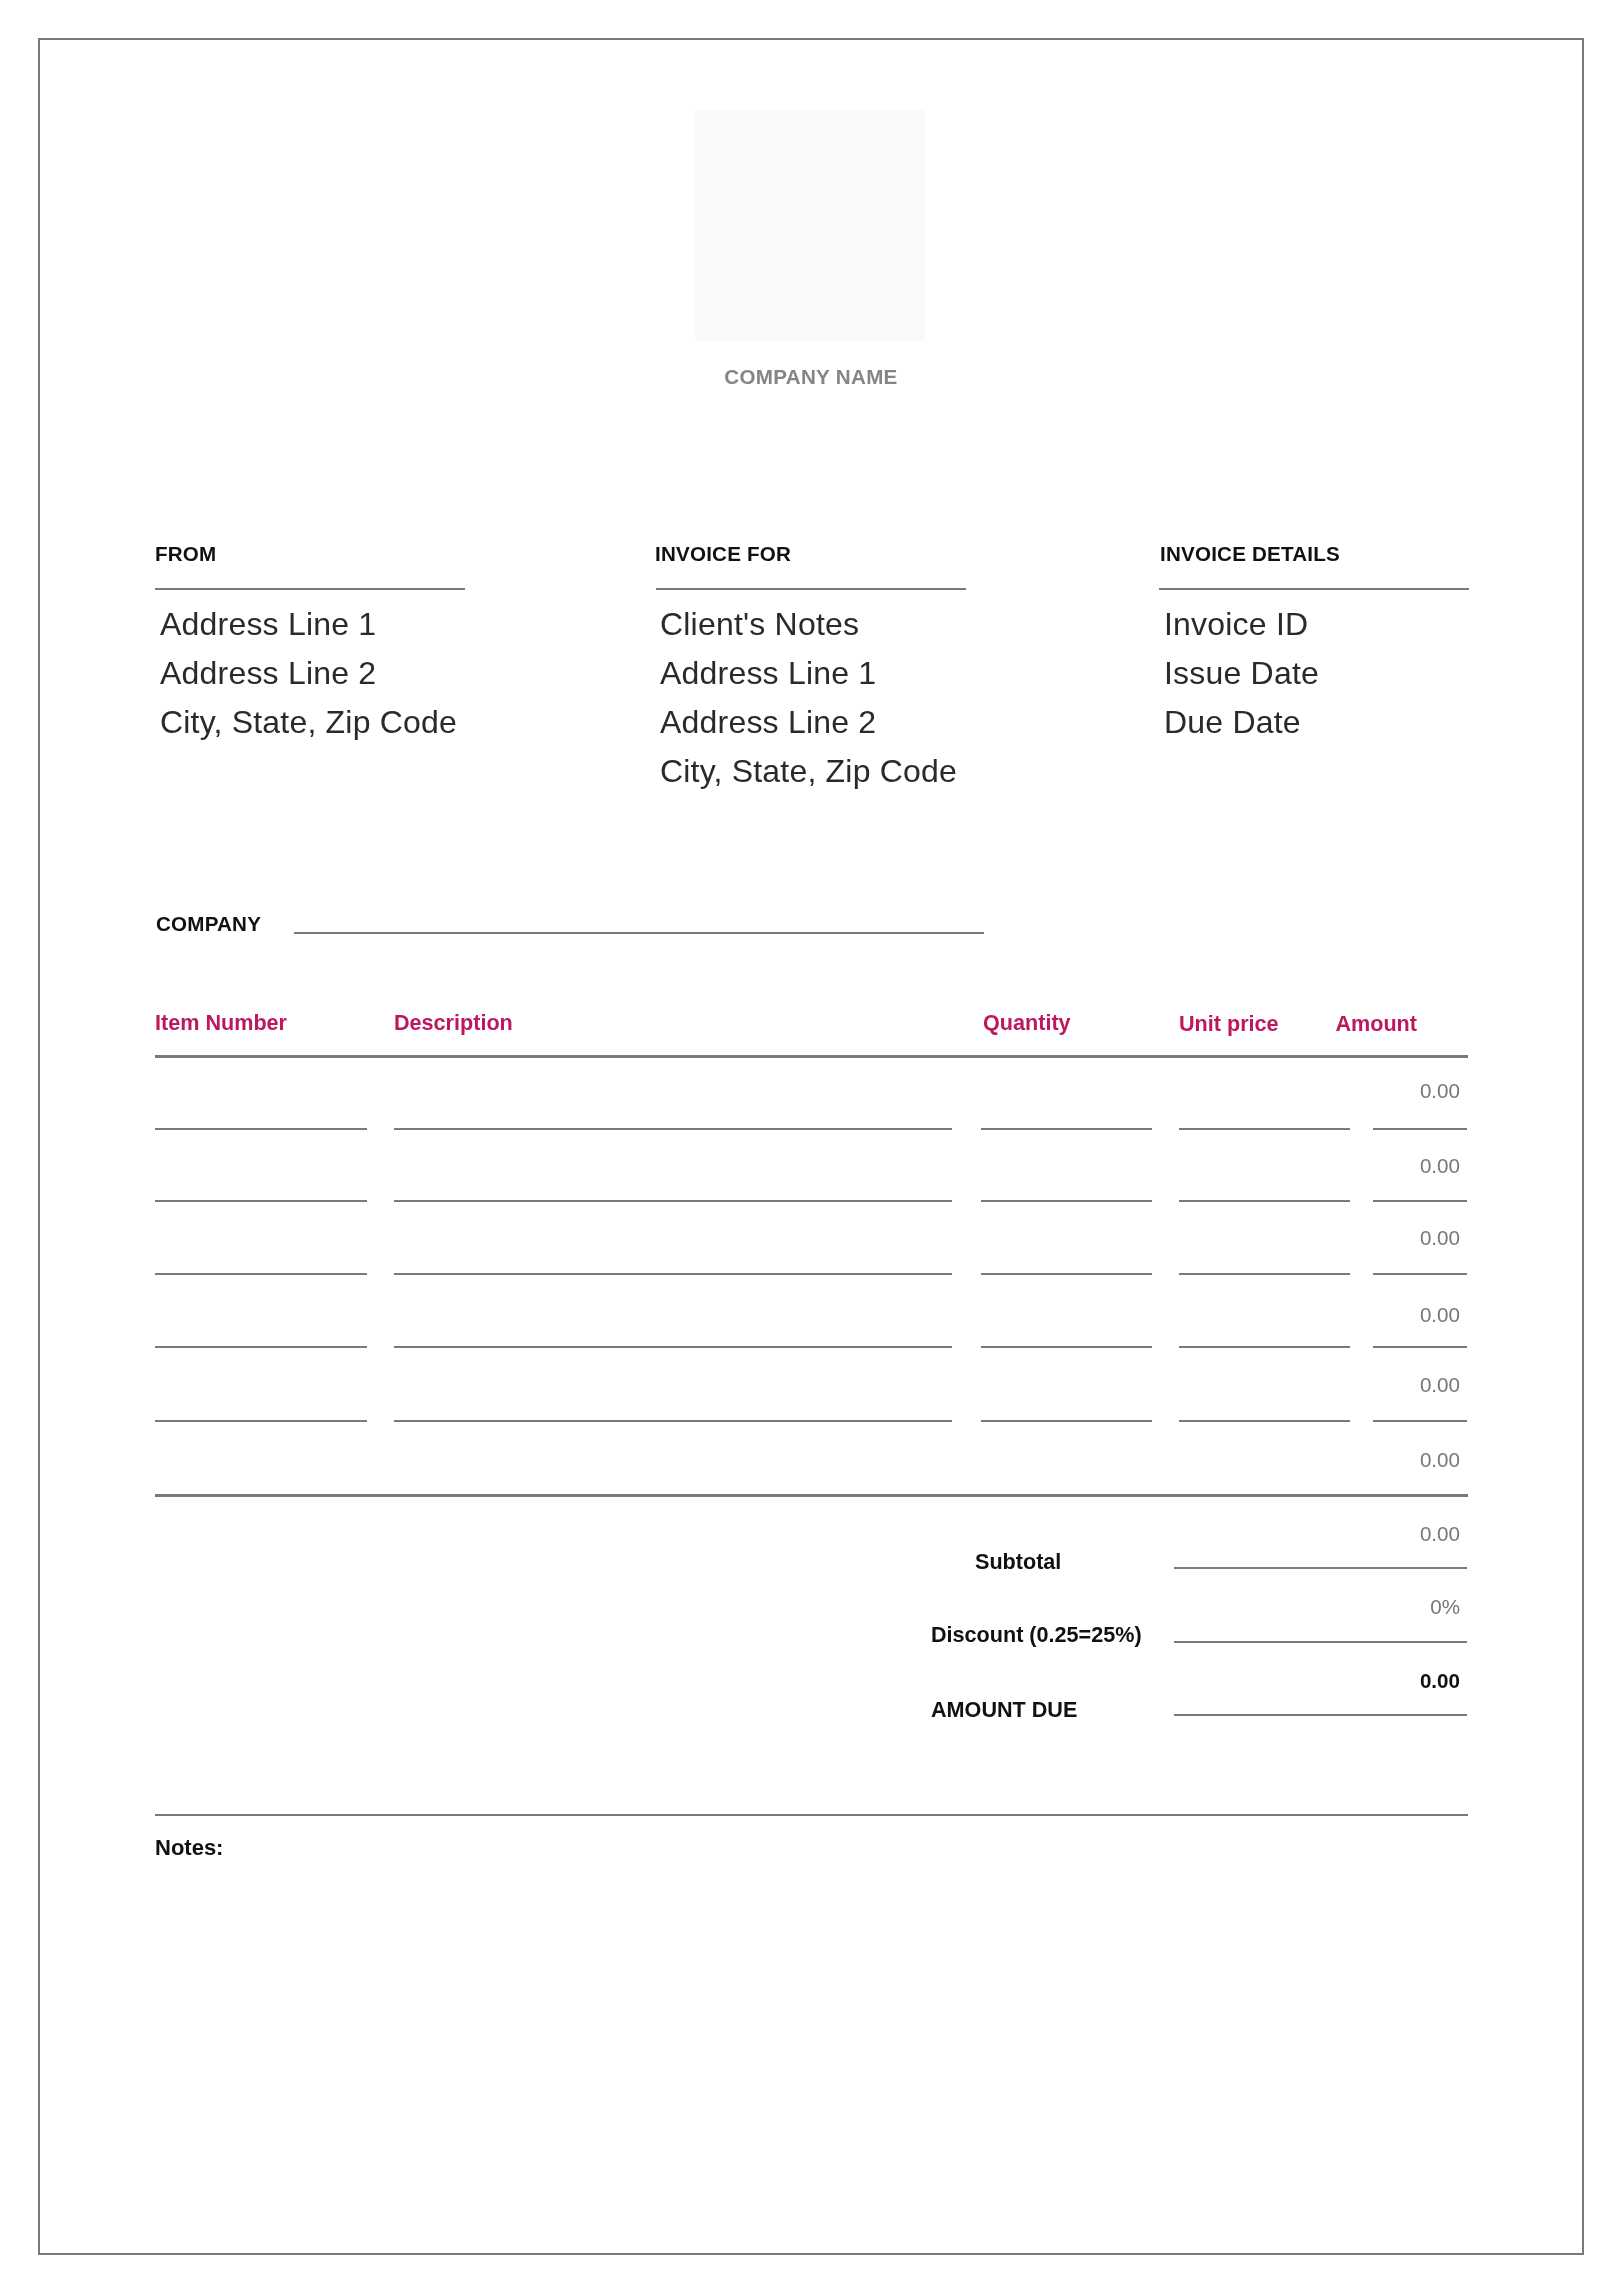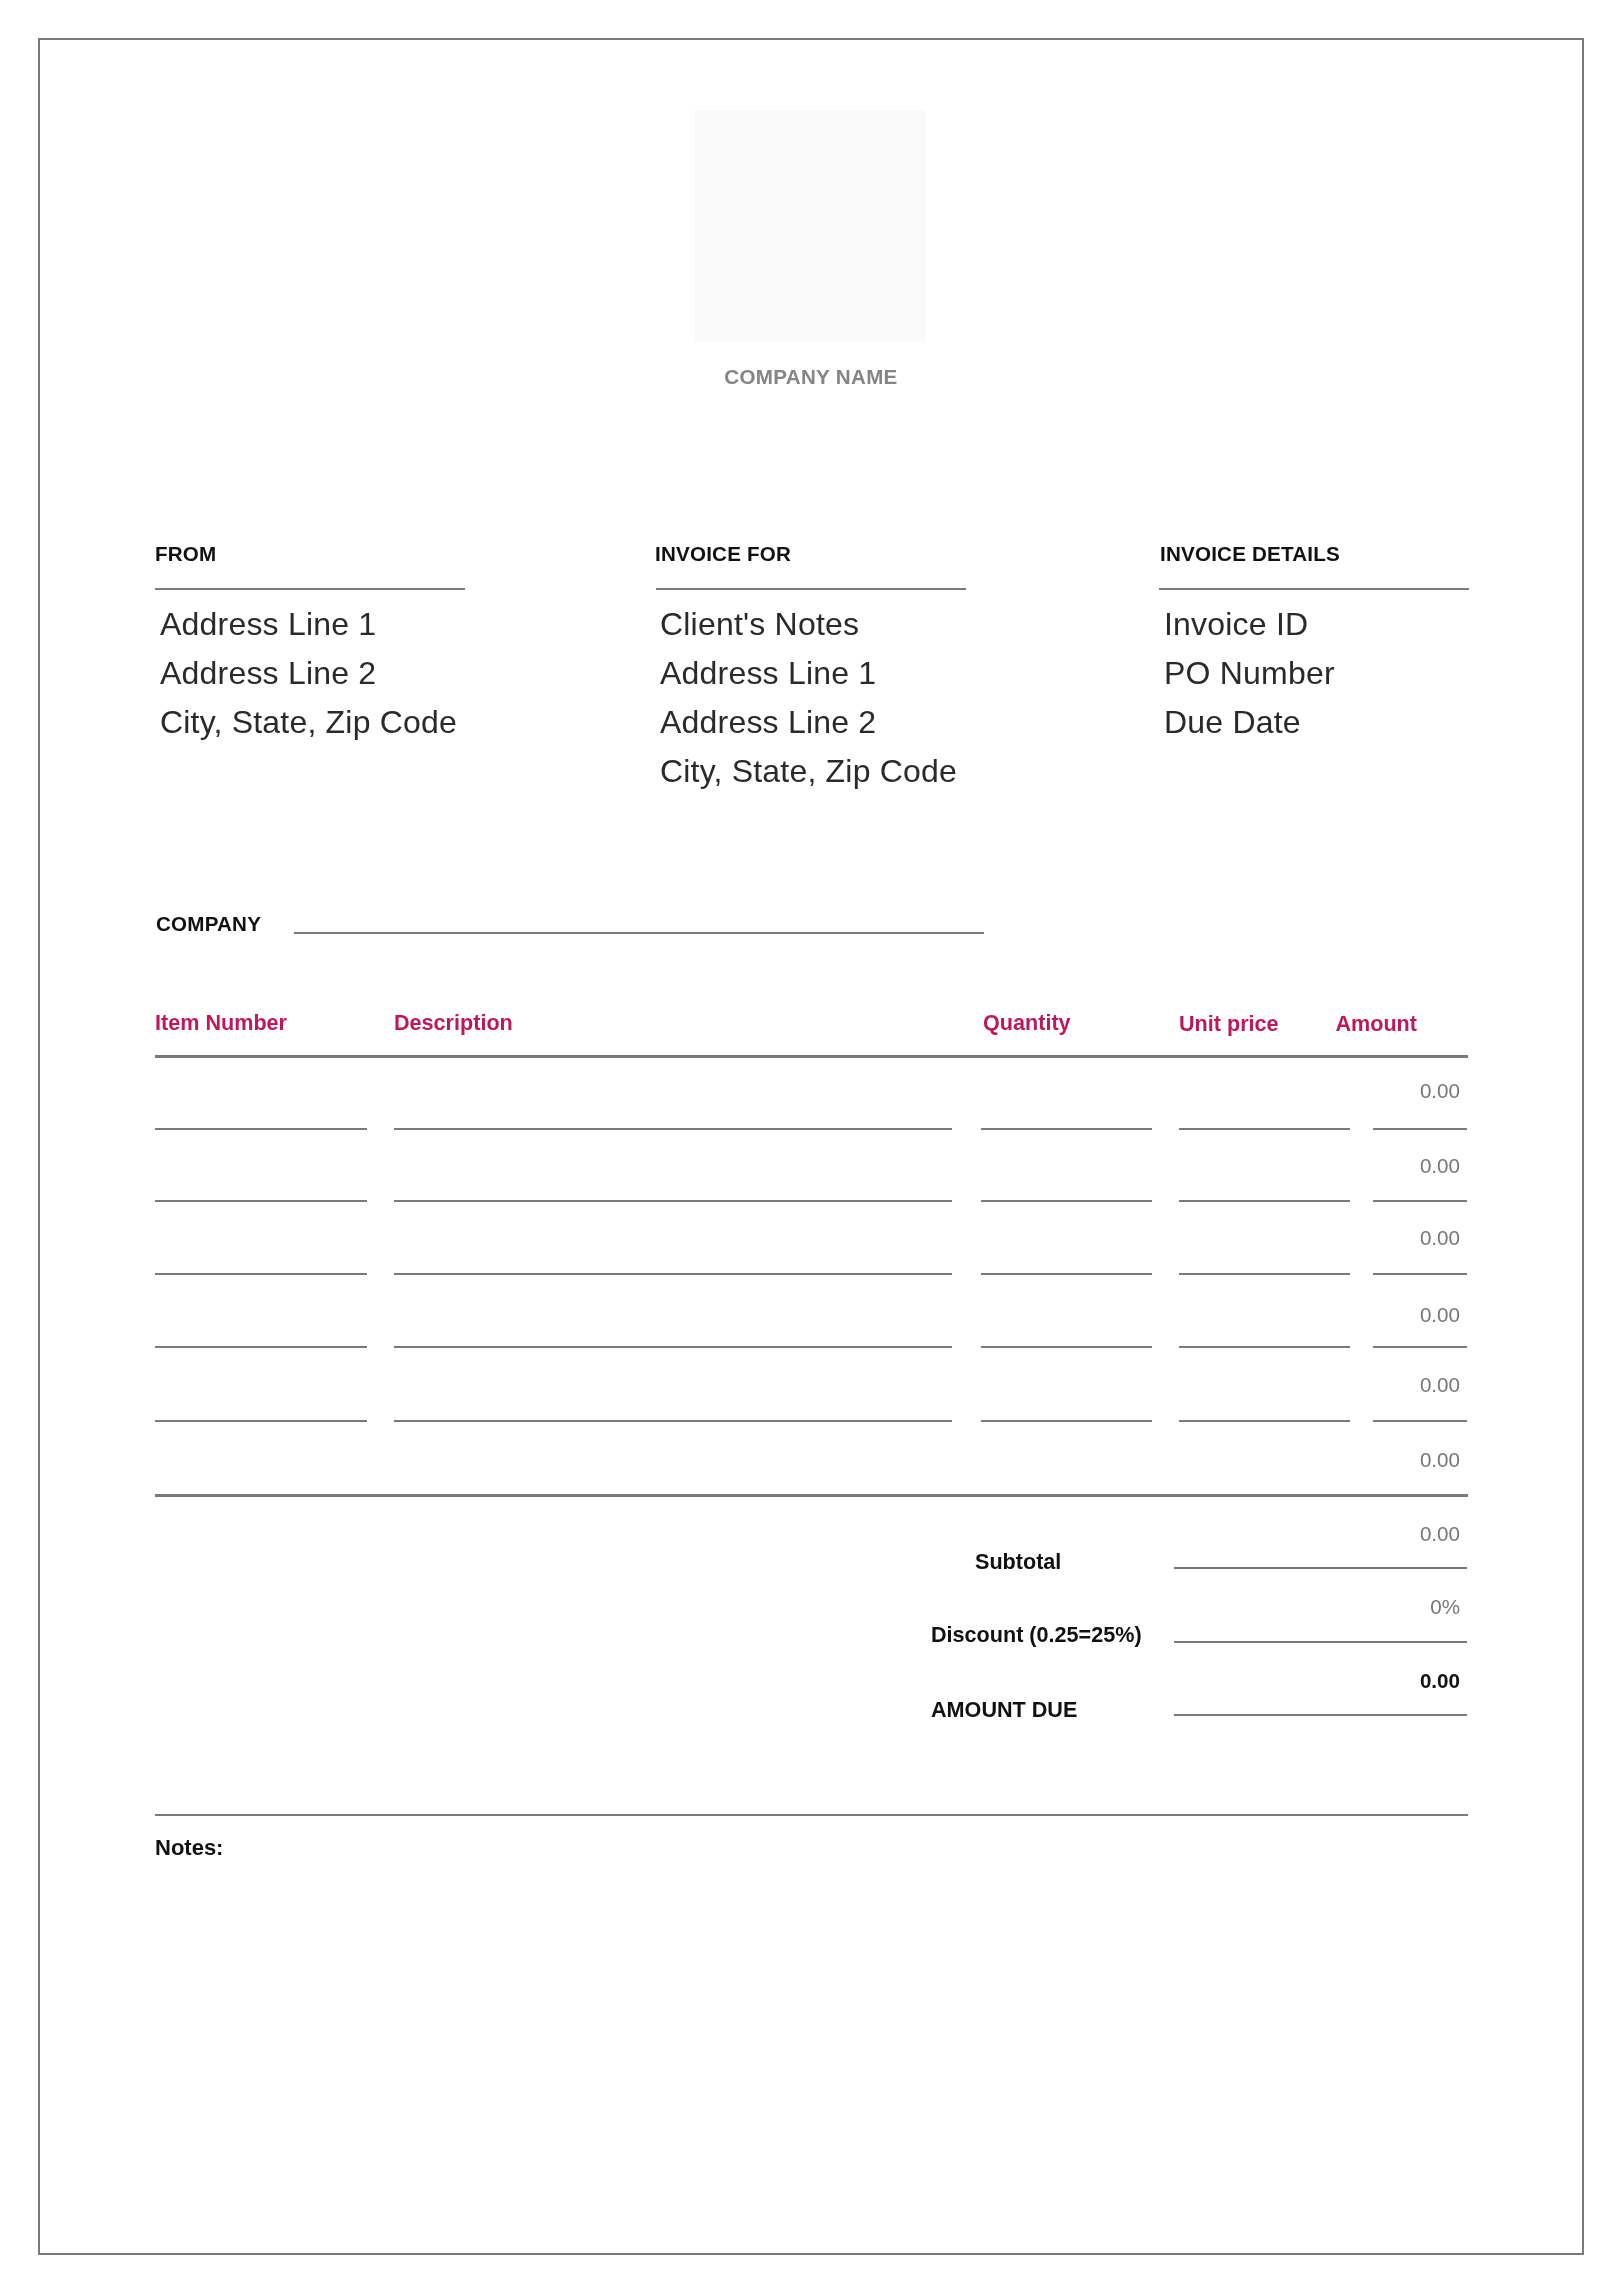--- a/index.html
+++ b/index.html
@@ -101,21 +101,21 @@
   <div>Client's Notes</div>
   <div>Address Line 1</div>
   <div>Address Line 2</div>
   <div>City, State, Zip Code</div>
 </div>
 
 <div class="abs sec-label" style="left:1160px; top:542px;">INVOICE DETAILS</div>
 <div class="rule" style="left:1159px; top:588px; width:310px;"></div>
 <div class="abs info-lines" style="left:1164px; top:600px;">
   <div>Invoice ID</div>
-  <div>PO Number</div>
+  <div>Issue Date</div>
   <div>Due Date</div>
 </div>
 
 <div class="abs sec-label" style="left:156px; top:912px;">COMPANY</div>
 <div class="abs" style="left:294px; top:897px; width:690px; height:35px;"></div>
 <div class="rule" style="left:294px; top:932px; width:690px;"></div>
 
 <div class="abs th" style="left:155px; top:1010px;">Item Number</div>
 <div class="abs th" style="left:394px; top:1010px;">Description</div>
 <div class="abs th" style="left:983px; top:1010px;">Quantity</div>

